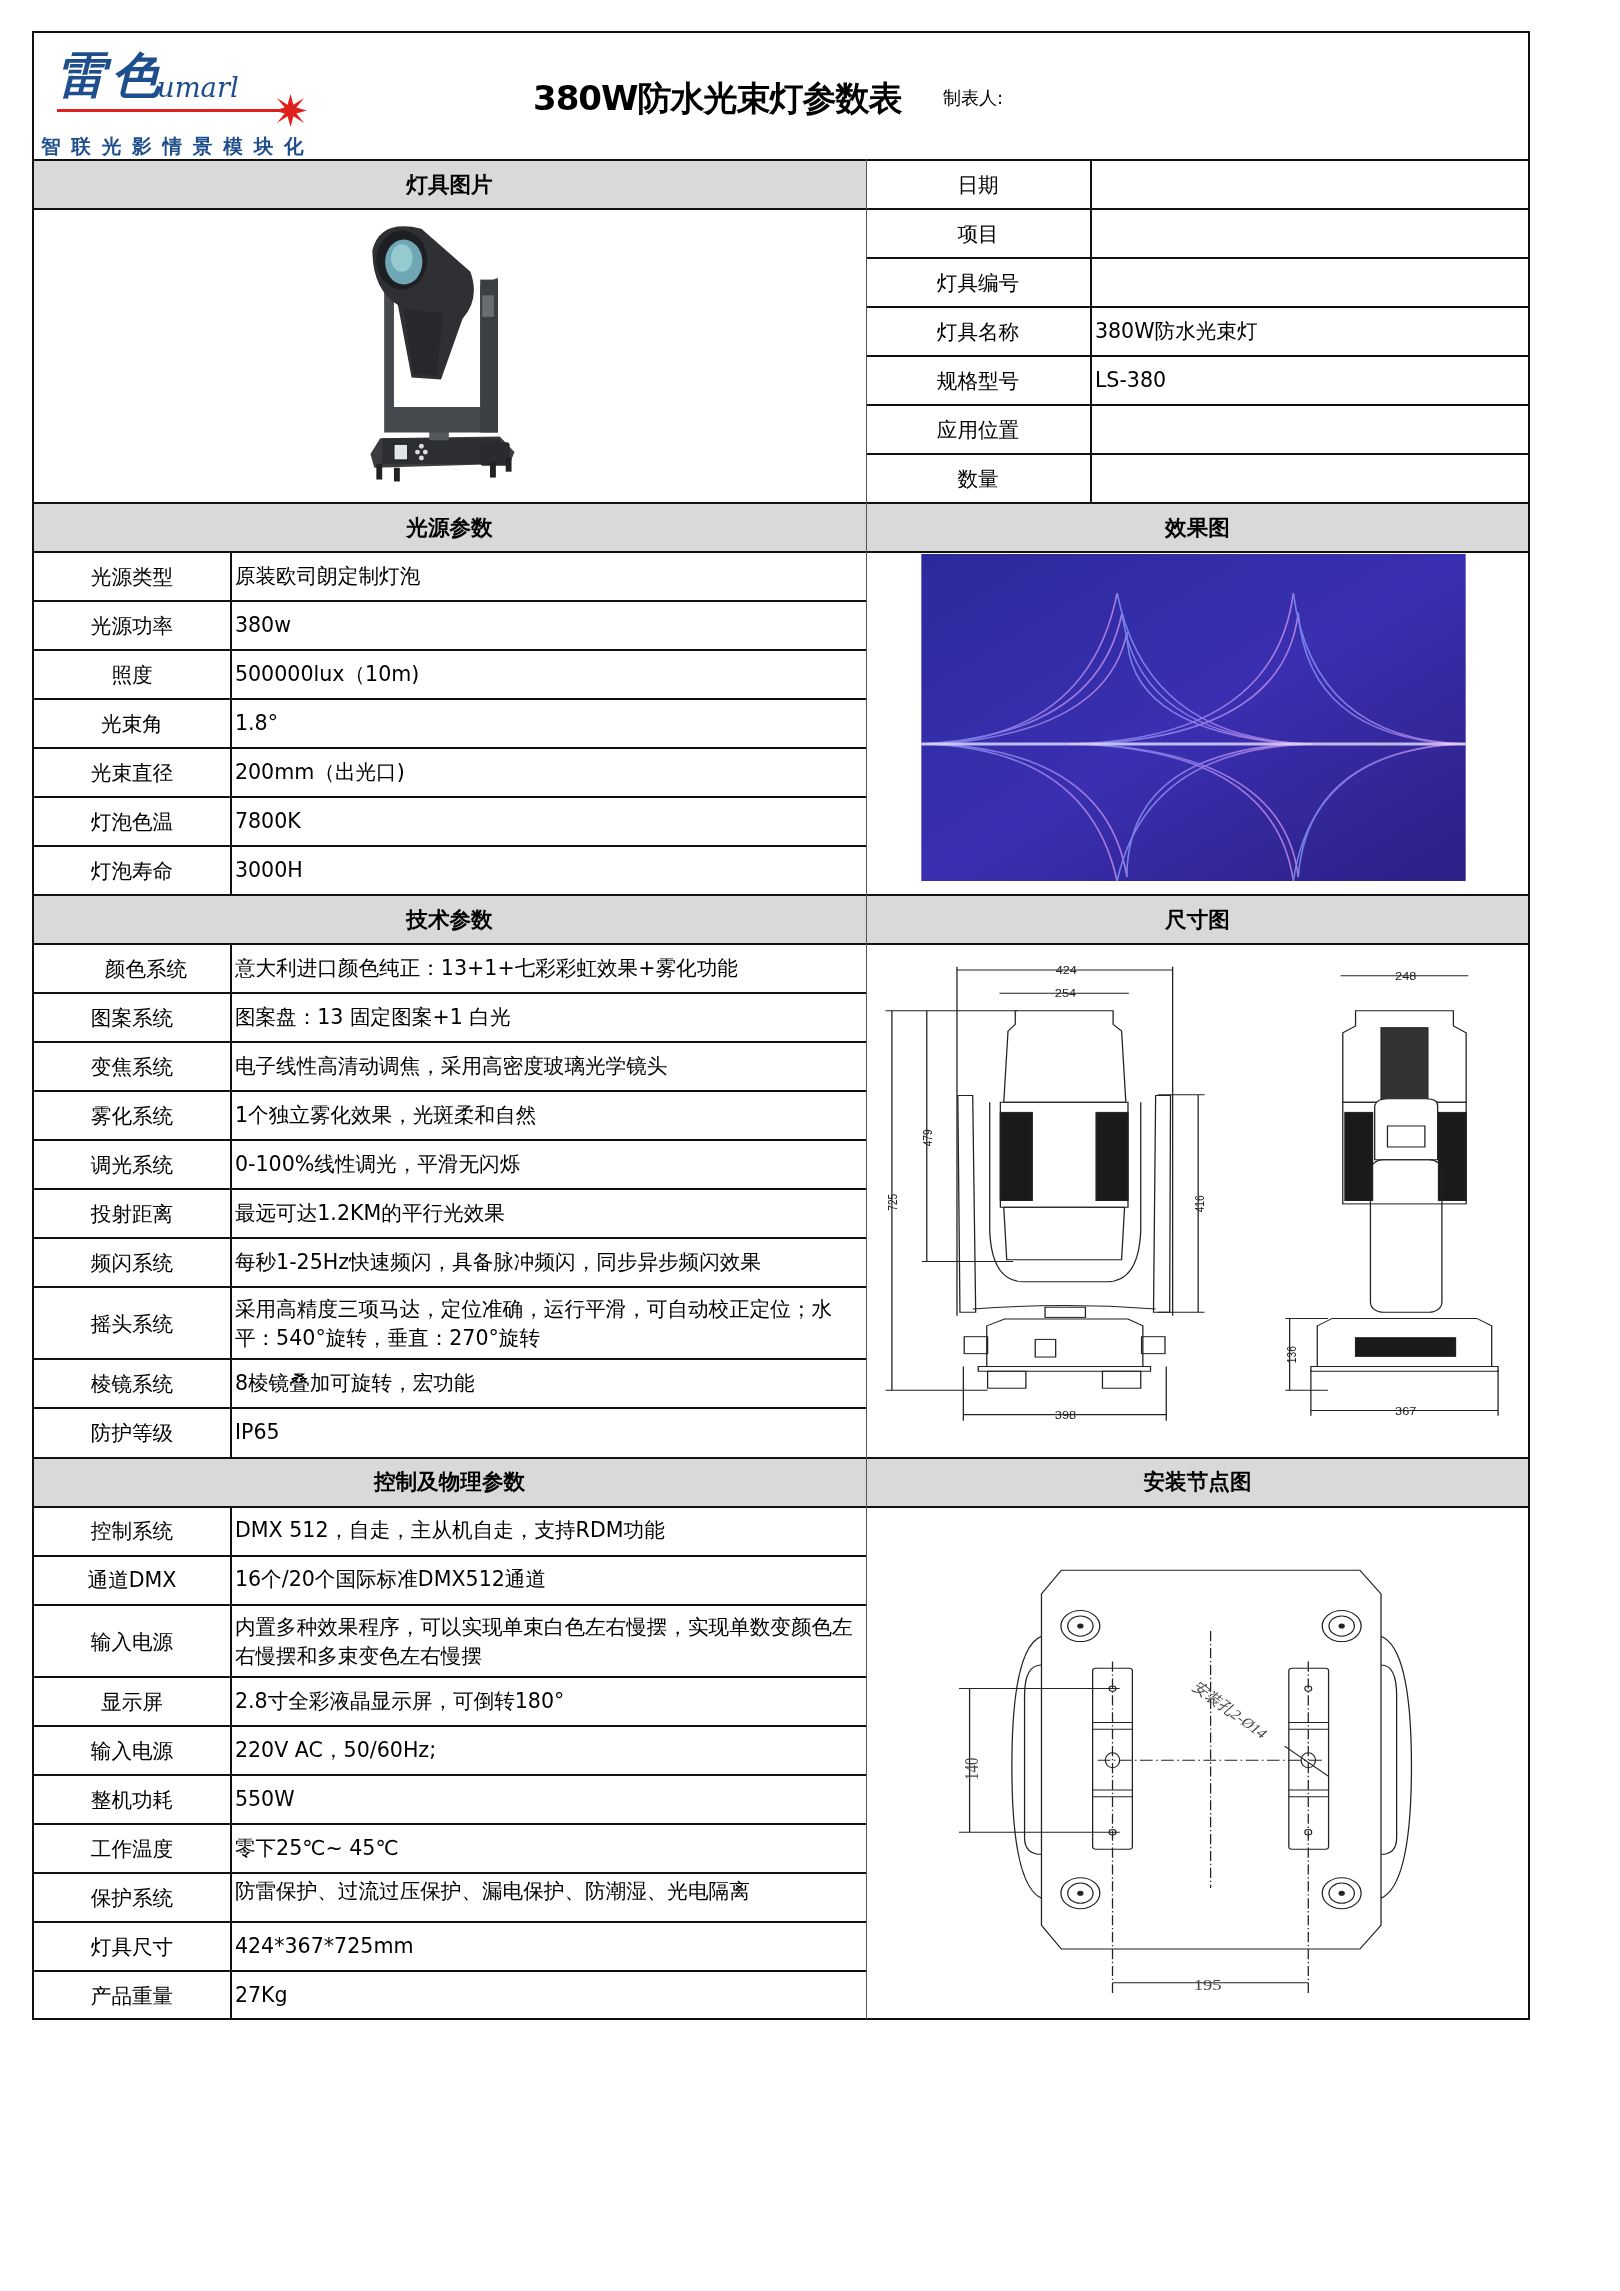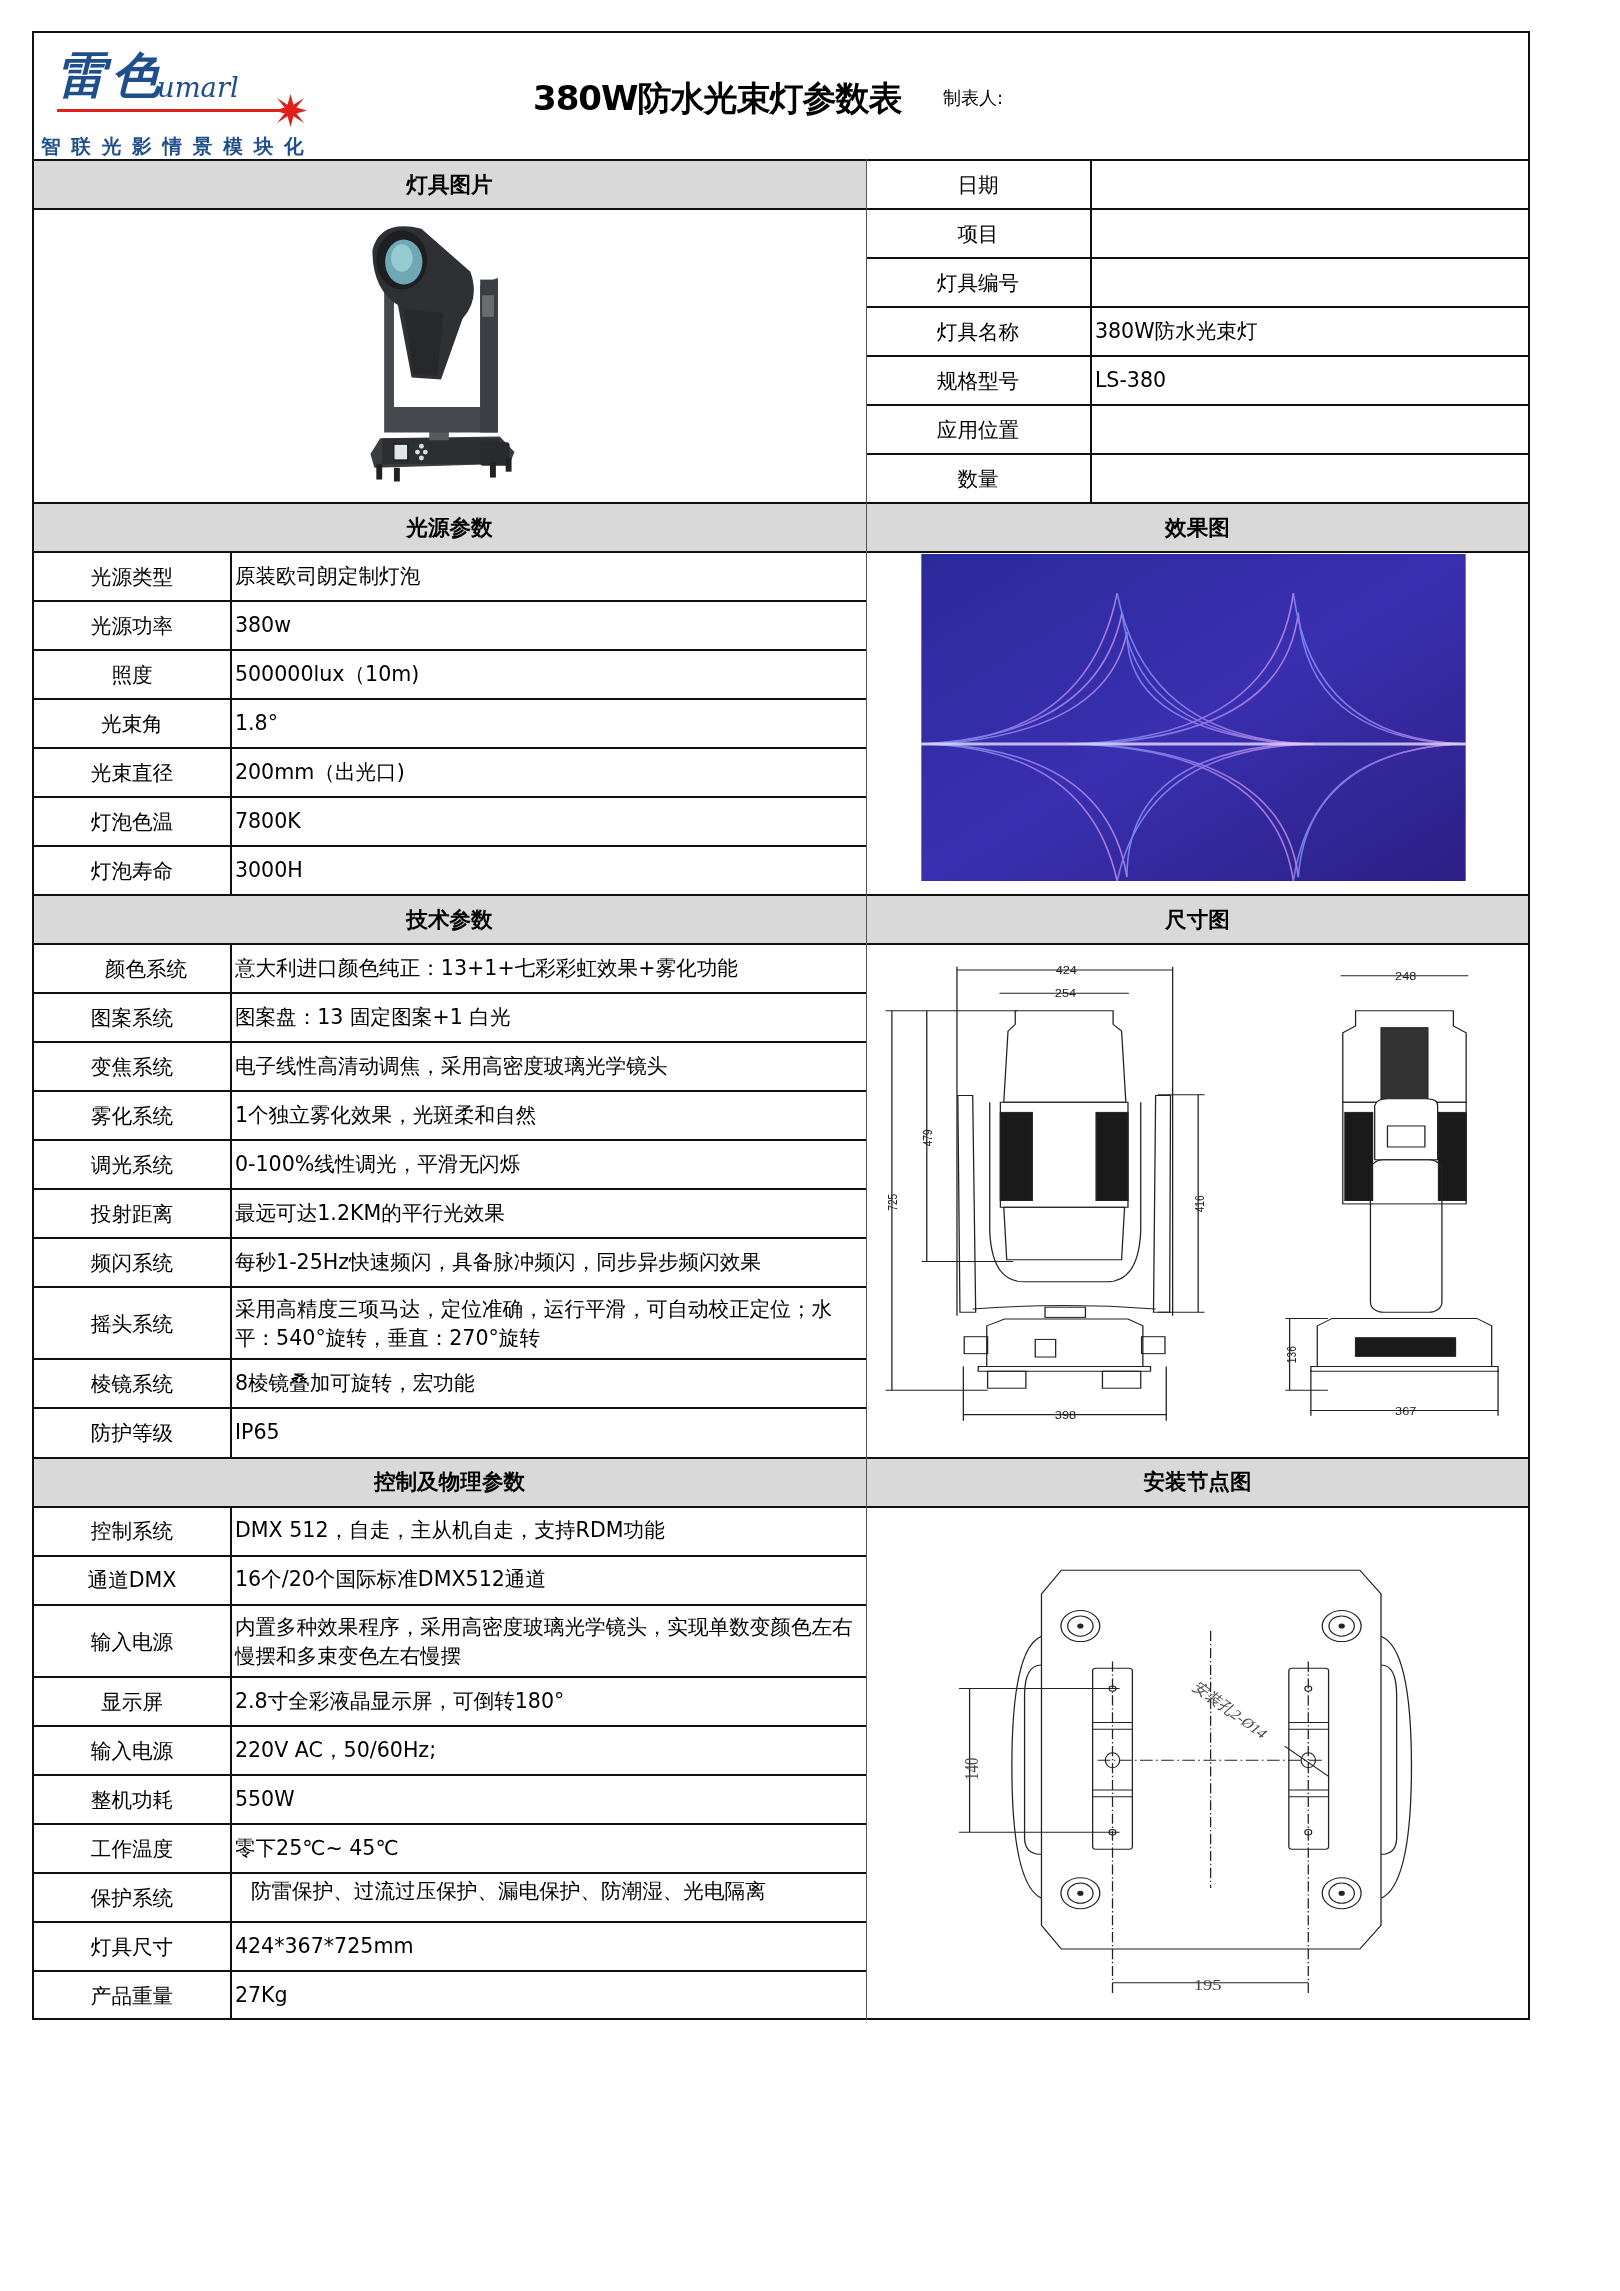--- a/index.html
+++ b/index.html
@@ -230,31 +230,31 @@
     <text x="1218" y="1392">367</text>
   </g>
 </svg>
 
 <div>
   <div class="cell center" style="left:33px;top:1506px;width:198px;height:49px;">控制系统</div>
   <div class="cell val" style="left:231px;top:1506px;width:635px;height:49px;">DMX 512，自走，主从机自走，支持RDM功能</div>
   <div class="cell center" style="left:33px;top:1555px;width:198px;height:49px;">通道DMX</div>
   <div class="cell val" style="left:231px;top:1555px;width:635px;height:49px;">16个/20个国际标准DMX512通道</div>
   <div class="cell center" style="left:33px;top:1605px;width:198px;height:73px;">输入电源</div>
-  <div class="cell val" style="left:231px;top:1605px;width:635px;height:73px;">内置多种效果程序，采用高密度玻璃光学镜头，实现单数变颜色左右慢摆和多束变色左右慢摆</div>
+  <div class="cell val" style="left:231px;top:1605px;width:635px;height:73px;">内置多种效果程序，可以实现单束白色左右慢摆，实现单数变颜色左右慢摆和多束变色左右慢摆</div>
   <div class="cell center" style="left:33px;top:1677px;width:198px;height:49px;">显示屏</div>
   <div class="cell val" style="left:231px;top:1677px;width:635px;height:49px;">2.8寸全彩液晶显示屏，可倒转180°</div>
   <div class="cell center" style="left:33px;top:1726px;width:198px;height:49px;">输入电源</div>
   <div class="cell val" style="left:231px;top:1726px;width:635px;height:49px;">220V AC，50/60Hz;</div>
   <div class="cell center" style="left:33px;top:1775px;width:198px;height:49px;">整机功耗</div>
   <div class="cell val" style="left:231px;top:1775px;width:635px;height:49px;">550W</div>
   <div class="cell center" style="left:33px;top:1824px;width:198px;height:49px;text-align:center;">工作温度</div>
   <div class="cell val" style="left:231px;top:1824px;width:635px;height:49px;">零下25℃~ 45℃</div>
   <div class="cell center" style="left:33px;top:1873px;width:198px;height:49px;">保护系统</div>
-  <div class="cell val" style="left:247px;top:1873px;width:635px;height:36px;text-align:center;">防雷保护、过流过压保护、漏电保护、防潮湿、光电隔离</div>
+  <div class="cell val" style="left:231px;top:1873px;width:635px;height:36px;text-align:center;">防雷保护、过流过压保护、漏电保护、防潮湿、光电隔离</div>
   <div class="cell center" style="left:33px;top:1922px;width:198px;height:49px;">灯具尺寸</div>
   <div class="cell val" style="left:231px;top:1922px;width:635px;height:49px;">424*367*725mm</div>
   <div class="cell center" style="left:33px;top:1971px;width:198px;height:49px;">产品重量</div>
   <div class="cell val" style="left:231px;top:1971px;width:635px;height:49px;">27Kg</div>
 </div>
 
 <svg width="663" height="514" viewBox="0 0 1568 1520" preserveAspectRatio="none" style="left:866px;top:1506px;">
   <g fill="none" stroke="#222" stroke-width="3">
     <path d="M462,190 L1168,190 L1218,260 L1218,1240 L1168,1310 L462,1310 L415,1240 L415,260 Z"></path>
     <path d="M415,385 Q345,420 345,770 Q345,1120 415,1160"></path>

